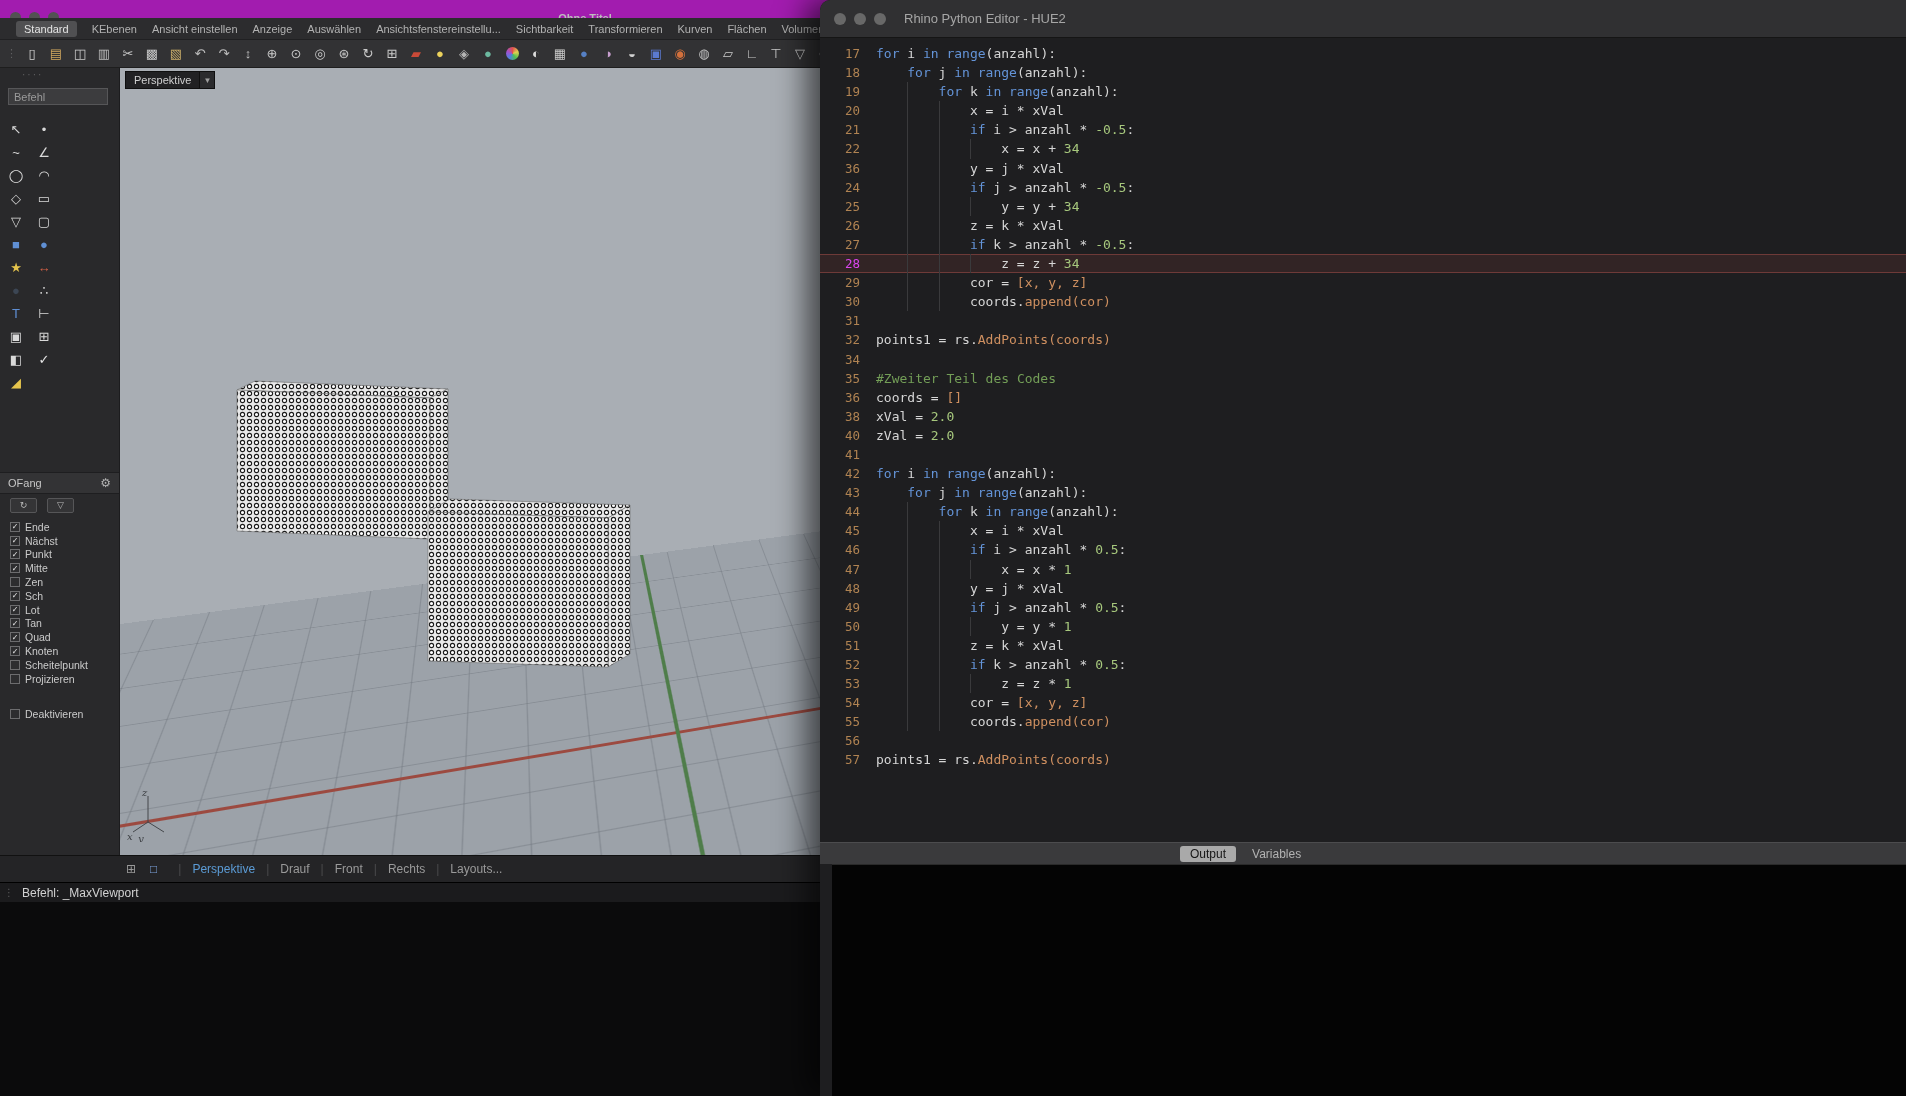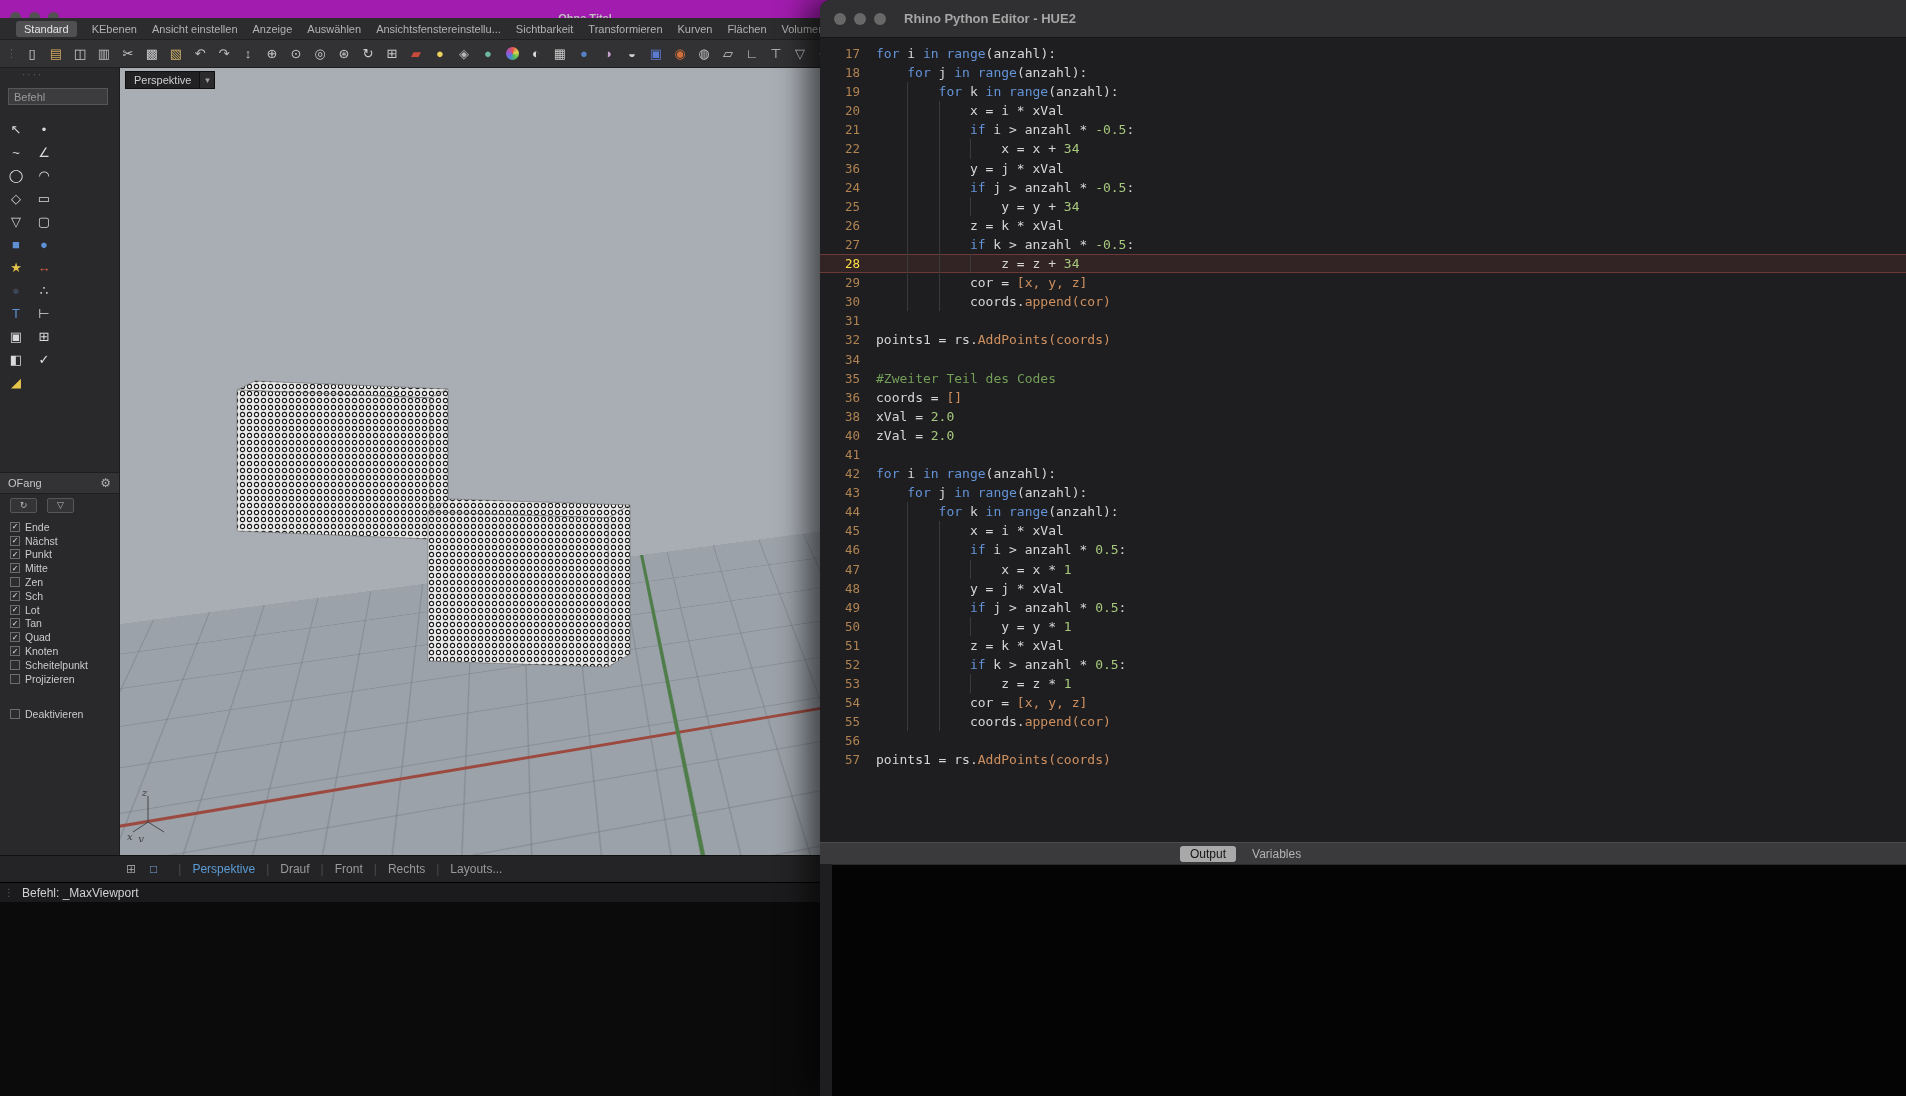--- a/index.html
+++ b/index.html
@@ -65,26 +65,26 @@
 .vtab{color:#9a9a9a;white-space:nowrap}
 .vtab.active{color:#5b9bd5}
 .statusbar{position:absolute;left:0;top:882px;width:1170px;height:20px;background:#1b1b1d;border-top:1px solid #000;display:flex;align-items:center;font-size:12px;color:#d2d2d2;z-index:2}
 .sb-handle{color:#5a5a5a;margin:0 8px 0 4px;font-size:10px}
 
 
 #editor{position:absolute;left:820px;top:0;width:1086px;height:1096px;background:#1e1e20;border-top-left-radius:10px;box-shadow:-14px 0 30px rgba(0,0,0,.6);overflow:hidden;z-index:10}
 .e-titlebar{height:38px;background:#303032;border-bottom:1px solid #151515;display:flex;align-items:center;border-top-left-radius:10px}
 .e-lights{display:flex;gap:8px;margin-left:14px}
 .e-light{width:12px;height:12px;border-radius:50%;background:#686868}
-.e-title{margin-left:18px;font-size:13px;color:#a6a6a6;font-weight:bold}
+.e-title{margin-left:18px;font-size:13px;color:#a6a6a6;font-weight:normal}
 .codearea{position:absolute;left:0;top:39px;right:0;height:803px;background:#1e1e20;padding-top:5px;font-family:"DejaVu Sans Mono","Liberation Mono",monospace;font-size:13px;overflow:hidden}
 .cl{display:flex;height:19.1px;line-height:19.1px}
 .cl.hl{background:#322425;box-shadow:inset 0 1px 0 #6e3a38,inset 0 -1px 0 #6e3a38}
 .ln{flex:0 0 56px;text-align:right;padding-right:16px;color:#b08352;font-size:12.5px}
-.cl.hl .ln{color:#fde047}
+.cl.hl .ln{color:#d946ef}
 .cw{flex:1;white-space:pre}
 .ind{display:inline-block;width:4ch;height:19.1px;vertical-align:top}
 .ind+.ind{border-left:1px solid #3a3a3c}
 .t-k{color:#6494d8}
 .t-p{color:#d6d6d6}
 .t-n{color:#a7c87d}
 .t-o{color:#cf9060}
 .t-c{color:#739e57}
 .e-tabbar{position:absolute;left:0;top:842px;right:0;height:22px;background:#3a3a3c;border-top:1px solid #4c4c4e;display:flex;align-items:center}
 .etabs-wrap{margin-left:360px;display:flex;align-items:center}

